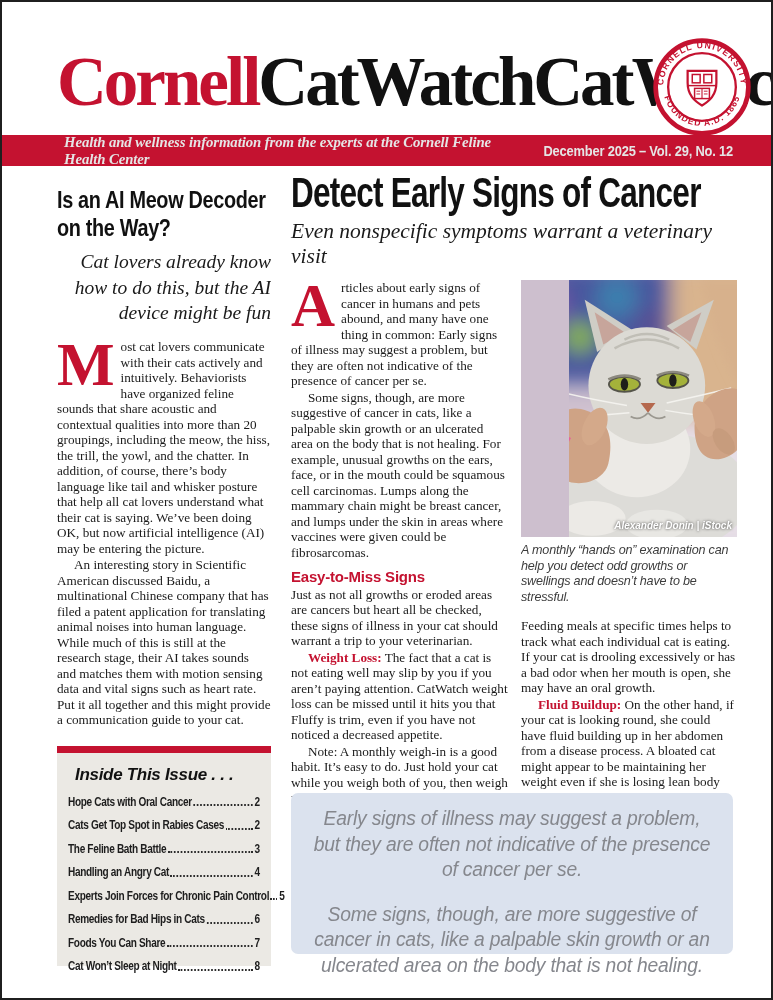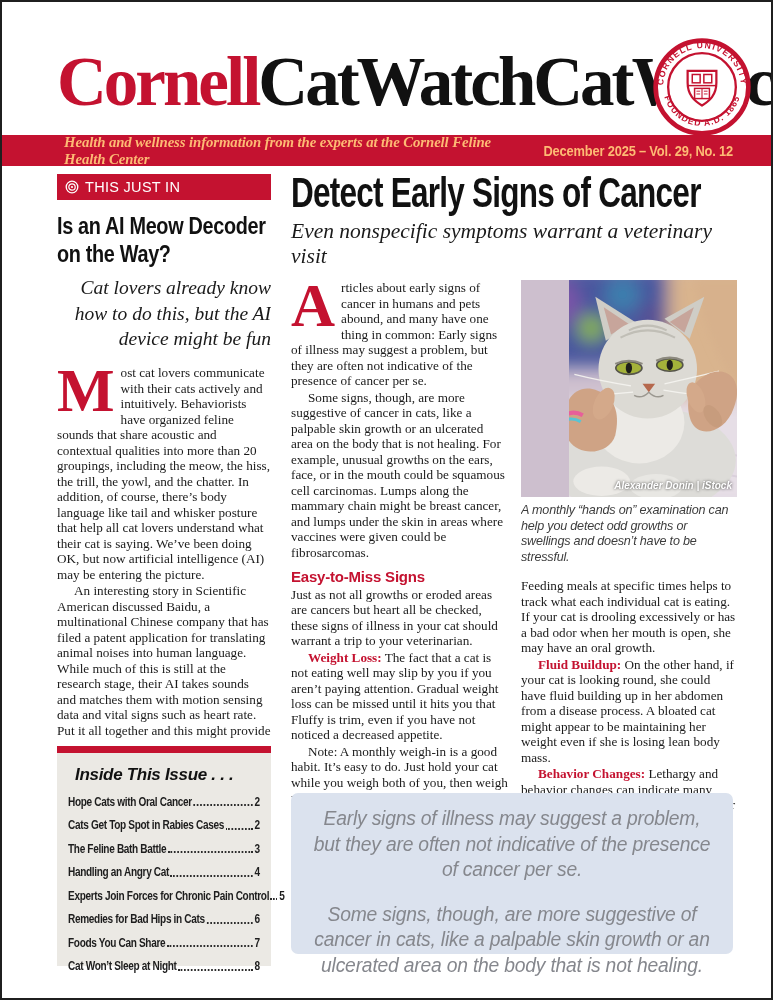--- a/index.html
+++ b/index.html
@@ -21,21 +21,21 @@
     font-family:"Liberation Serif",serif;font-weight:bold;
     font-size:69px;line-height:1;letter-spacing:-3px;white-space:nowrap;
   }
   .brand .b-red{color:var(--red);}
   .brand .b-black{color:#111;}
   .seal{position:absolute;right:18px;top:34px;width:102px;height:102px;}
   
   .tagbar{
     position:absolute;left:0;right:0;top:133px;height:31px;background:var(--red);
     display:flex;align-items:center;justify-content:space-between;
-    padding:0 38px 0 62px;color:#fdba74;
+    padding:0 38px 0 62px;color:#e5e5e5;
   }
   .tagline{font-style:italic;font-weight:bold;font-size:14.8px;letter-spacing:-0.1px;}
   .issue{
     font-family:"Liberation Sans",sans-serif;font-weight:bold;font-size:14px;
     letter-spacing:-0.2px;transform:scaleX(.92);transform-origin:100% 50%;white-space:nowrap;
   }
   
   .sidebar{position:absolute;left:55px;top:172px;width:214px;height:566px;overflow:hidden;}
   .kicker{
     background:var(--red);color:#fff;height:26px;display:flex;align-items:center;gap:6px;
@@ -82,21 +82,21 @@
   .art-deck{font-style:italic;font-size:21.5px;margin-top:5px;color:#1a1a1a;}
   .cols{display:flex;gap:13px;margin-top:11px;}
   .colL{width:217px;flex:none;font-size:13.2px;line-height:15.5px;height:535px;overflow:hidden;color:#1a1a1a;}
   .colR{flex:1;font-size:13.2px;line-height:15.5px;height:535px;overflow:hidden;color:#1a1a1a;}
   .colL p+p, .colR p.ind{text-indent:17px;margin-top:1px;}
   .sec-head{
     font-family:"Liberation Sans",sans-serif;font-weight:bold;color:var(--red);
     font-size:15px;letter-spacing:-0.2px;margin:9px 0 2px;
   }
   .red-label{color:var(--red);font-weight:bold;}
-  .photo{position:relative;width:100%;height:217px;background:#cdbfce;overflow:hidden;padding-left:48px;}
+  .photo{position:relative;width:100%;height:257px;background:#cdbfce;overflow:hidden;padding-left:48px;}
   .photo svg{display:block;width:100%;height:100%;}
   .credit{
     position:absolute;right:5px;bottom:4px;color:#fff;font-family:"Liberation Sans",sans-serif;
     font-style:italic;font-weight:bold;font-size:10px;text-shadow:0 0 3px rgba(0,0,0,.75);
   }
   .caption{
     font-family:"Liberation Sans",sans-serif;font-style:italic;font-size:12.6px;
     line-height:15.5px;color:#3d3d3d;margin:6px 0 13px;letter-spacing:-0.2px;
   }
   
@@ -143,28 +143,20 @@
       <line x1="57" y1="62.5" x2="61" y2="62.5" stroke="#c41230" stroke-width="1"></line>
     </svg>
   </div>
 
   <div class="tagbar">
     <span class="tagline">Health and wellness information from the experts at the Cornell Feline Health Center</span>
     <span class="issue">December 2025 – Vol. 29, No. 12</span>
   </div>
 
   <div class="sidebar">
-    <div class="kicker">
-      <svg width="14" height="14" viewBox="0 0 14 14">
-        <circle cx="7" cy="7" r="5.8" fill="none" stroke="#fff" stroke-width="1.3"></circle>
-        <circle cx="7" cy="7" r="3.2" fill="none" stroke="#fff" stroke-width="1.2"></circle>
-        <circle cx="7" cy="7" r="1.1" fill="#fff"></circle>
-      </svg>
-      <span>THIS JUST IN</span>
-    </div>
     <h2 class="sb-head">Is an AI Meow Decoder
 on the Way?</h2>
     <div class="sb-deck">Cat lovers already know how to do this, but the AI device might be fun</div>
     <div class="sb-body">
       <p><span class="dropcap">M</span><span>ost cat lovers communicate with their cats actively and intuitively. Behaviorists have organized feline sounds that share acoustic and contextual qualities into more than 20 groupings, including the meow, the hiss, the trill, the yowl, and the chatter. In addition, of course, there’s body language like tail and whisker posture that help all cat lovers understand what their cat is saying. We’ve been doing OK, but now artificial intelligence (AI) may be entering the picture.</span></p>
       <p>An interesting story in Scientific American discussed Baidu, a multinational Chinese company that has filed a patent application for translating animal noises into human language. While much of this is still at the research stage, their AI takes sounds and matches them with motion sensing data and vital signs such as heart rate. Put it all together and this might provide a communication guide to your cat.</p>
 
     </div>
   </div>
 
@@ -215,21 +207,21 @@
   <div class="main">
     <h1 class="art-head">Detect Early Signs of Cancer</h1>
     <div class="art-deck">Even nonspecific symptoms warrant a veterinary visit</div>
 
     <div class="cols">
       <div class="colL">
         <p><span class="dropcap">A</span><span>rticles about early signs of cancer in humans and pets abound, and many have one thing in common: Early signs of illness may suggest a problem, but they are often not indicative of the presence of cancer per se.</span></p>
         <p>Some signs, though, are more suggestive of cancer in cats, like a palpable skin growth or an ulcerated area on the body that is not healing. For example, unusual growths on the ears, face, or in the mouth could be squamous cell carcinomas. Lumps along the mammary chain might be breast cancer, and lumps under the skin in areas where vaccines were given could be fibrosarcomas.</p>
         <div class="sec-head">Easy-to-Miss Signs</div>
         <p style="text-indent:0;">Just as not all growths or eroded areas are cancers but heart all be checked, these signs of illness in your cat should warrant a trip to your veterinarian.</p>
-        <p><span class="red-label">Weight Loss:</span> <span>The fact that a cat is not eating well may slip by you if you aren’t paying attention. Gradual weight loss can be missed until it hits you that Fluffy is trim, even if you have not noticed a decreased appetite.</span></p>
+        <p><span class="red-label">Weight Loss:</span> <span>The fact that a cat is not eating well may slip by you if you aren’t paying attention. CatWatch weight loss can be missed until it hits you that Fluffy is trim, even if you have not noticed a decreased appetite.</span></p>
         <p>Note: A monthly weigh-in is a good habit. It’s easy to do. Just hold your cat while you weigh both of you, then weigh yourself and subtract the difference. Then write it down for a comparison next month to check for changes.</p>
 
       </div>
 
       <div class="colR">
         <div class="photo">
           <svg viewBox="0 0 222 207" preserveAspectRatio="xMidYMid slice">
             <defs>
               <filter id="b8" x="-30%" y="-30%" width="160%" height="160%">
                   <feGaussianBlur stdDeviation="8"></feGaussianBlur>

